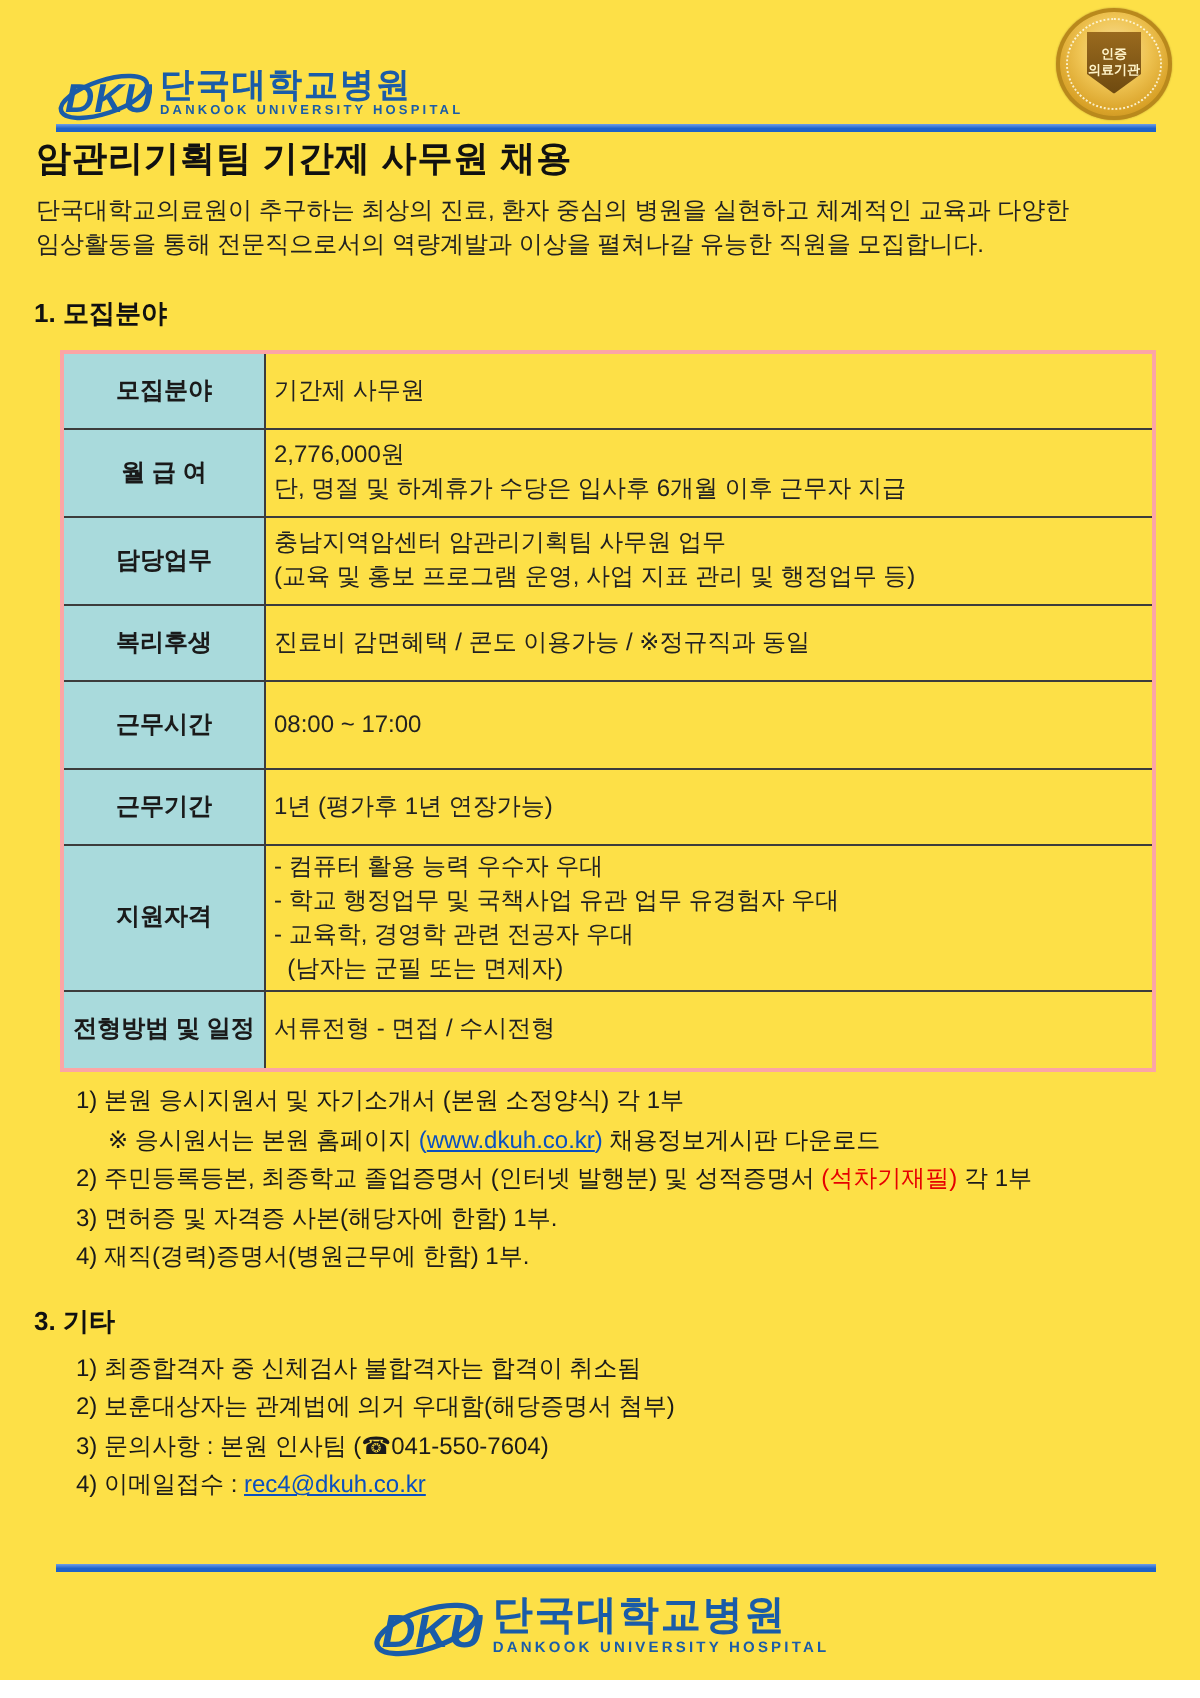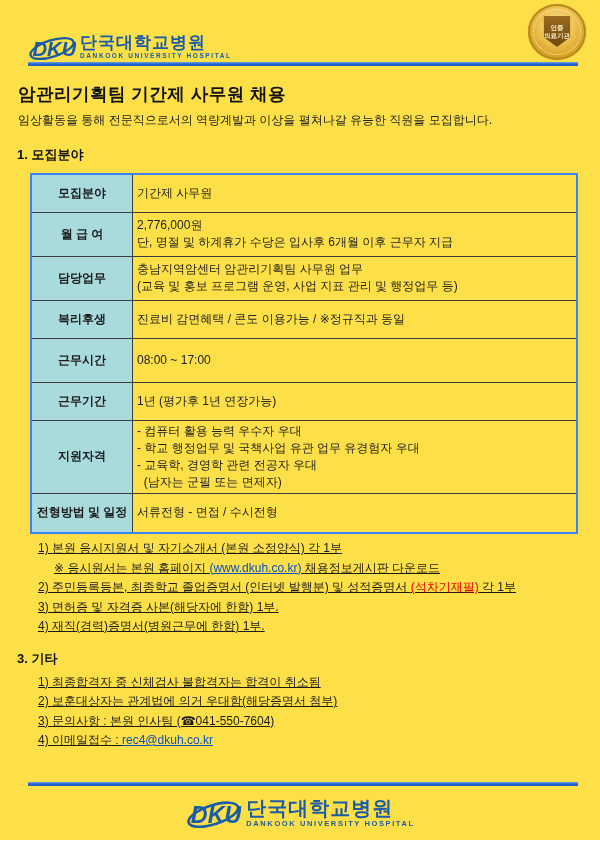--- a/index.html
+++ b/index.html
@@ -23,41 +23,41 @@
     box-shadow:inset 0 0 0 2px #b9891c, 0 0 1px rgba(0,0,0,.3);}
   .seal-ring{position:absolute;inset:5px;border-radius:50%;border:1.5px dotted rgba(255,252,230,.85);}
   .seal-shield{position:absolute;left:50%;top:50%;transform:translate(-50%,-52%);
     width:27px;height:31px;background:linear-gradient(#9a6a1e,#6e4a10);
     clip-path:polygon(0 0,100% 0,100% 68%,50% 100%,0 68%);
     display:flex;flex-direction:column;align-items:center;justify-content:center;
     color:#fff3c8;font-size:6.5px;line-height:8px;font-weight:bold;text-align:center;}
   .rule{position:absolute;left:28px;right:22px;bottom:0;height:4px;
     background:linear-gradient(#6f9fe6,#1e63c9 55%);}
   
-  .title{margin:16px 18px 0 18px;font-size:17.5px;font-weight:bold;color:#111;letter-spacing:.5px;}
+  .title{margin:1px 18px 0 18px;font-size:17.5px;font-weight:bold;color:#111;letter-spacing:.5px;}
   .intro{margin:6px 18px 0 18px;font-size:12px;line-height:17px;color:#222;word-break:keep-all;}
   .intro span{display:block;}
   
   .sec-h{margin:0 0 0 17px;font-size:13px;font-weight:bold;color:#111;}
   .sec1-h{margin-top:17px;}
   .sec2-h{margin-top:18px;}
   .sec3-h{margin-top:13px;}
   
   table.recruit{border-collapse:collapse;margin:9px 0 0 30px;width:548px;
-    border:2px solid #3b82f6;table-layout:fixed;}
+    border:2px solid #fca5a5;table-layout:fixed;}
   table.recruit th,table.recruit td{border:1px solid #3c3c3c;font-size:12px;padding:2px 4px;}
   table.recruit th{width:100px;background:#a9dadc;font-weight:bold;text-align:center;
     white-space:nowrap;padding:2px 0;}
   table.recruit td{text-align:left;color:#222;}
   table.recruit .cl{display:block;line-height:17px;}
   tr.r1{height:38px;} tr.r2{height:44px;} tr.r3{height:44px;} tr.r4{height:38px;}
   tr.r5{height:44px;} tr.r6{height:38px;} tr.r7{height:62px;} tr.r8{height:40px;}
   td.qual{text-align:left;padding-left:54px;}
   
-  .list{margin:5px 18px 0 38px;font-size:12px;line-height:19.5px;color:#1a1a1a;word-break:keep-all;text-decoration:underline;}
+  .list{margin:5px 18px 0 38px;font-size:12px;line-height:19.5px;color:#1a1a1a;word-break:keep-all;}
   .list .li{display:block;}
   .list .li.sub{margin-left:16px;}
   .link{color:#0b50c0;text-decoration:underline;cursor:pointer;}
   .linkc{color:#0b50c0;}
   .red{color:#e60000;}
   
   .footer{position:absolute;left:0;right:0;bottom:0;height:58px;}
   .f-rule{position:absolute;left:28px;right:22px;top:0;height:4px;
     background:linear-gradient(#6f9fe6,#1e63c9 55%);}
   .f-brand{position:absolute;left:50%;top:12px;transform:translateX(-50%);
@@ -86,20 +86,21 @@
       <div class="seal-shield">
         <span>인증</span>
         <span>의료기관</span>
       </div>
     </div>
     <div class="rule"></div>
   </div>
 
   <div class="title">암관리기획팀 기간제 사무원 채용</div>
   <div class="intro">
+    <span>단국대학교의료원이 추구하는 최상의 진료, 환자 중심의 병원을 실현하고 체계적인 교육과 다양한</span>
     <span>임상활동을 통해 전문직으로서의 역량계발과 이상을 펼쳐나갈 유능한 직원을 모집합니다.</span>
   </div>
 
   <div class="sec-h sec1-h">1. 모집분야</div>
   <table class="recruit">
     <tbody>
       <tr class="r1">
         <th>모집분야</th>
         <td>
           <span class="cl">기간제 사무원</span>

